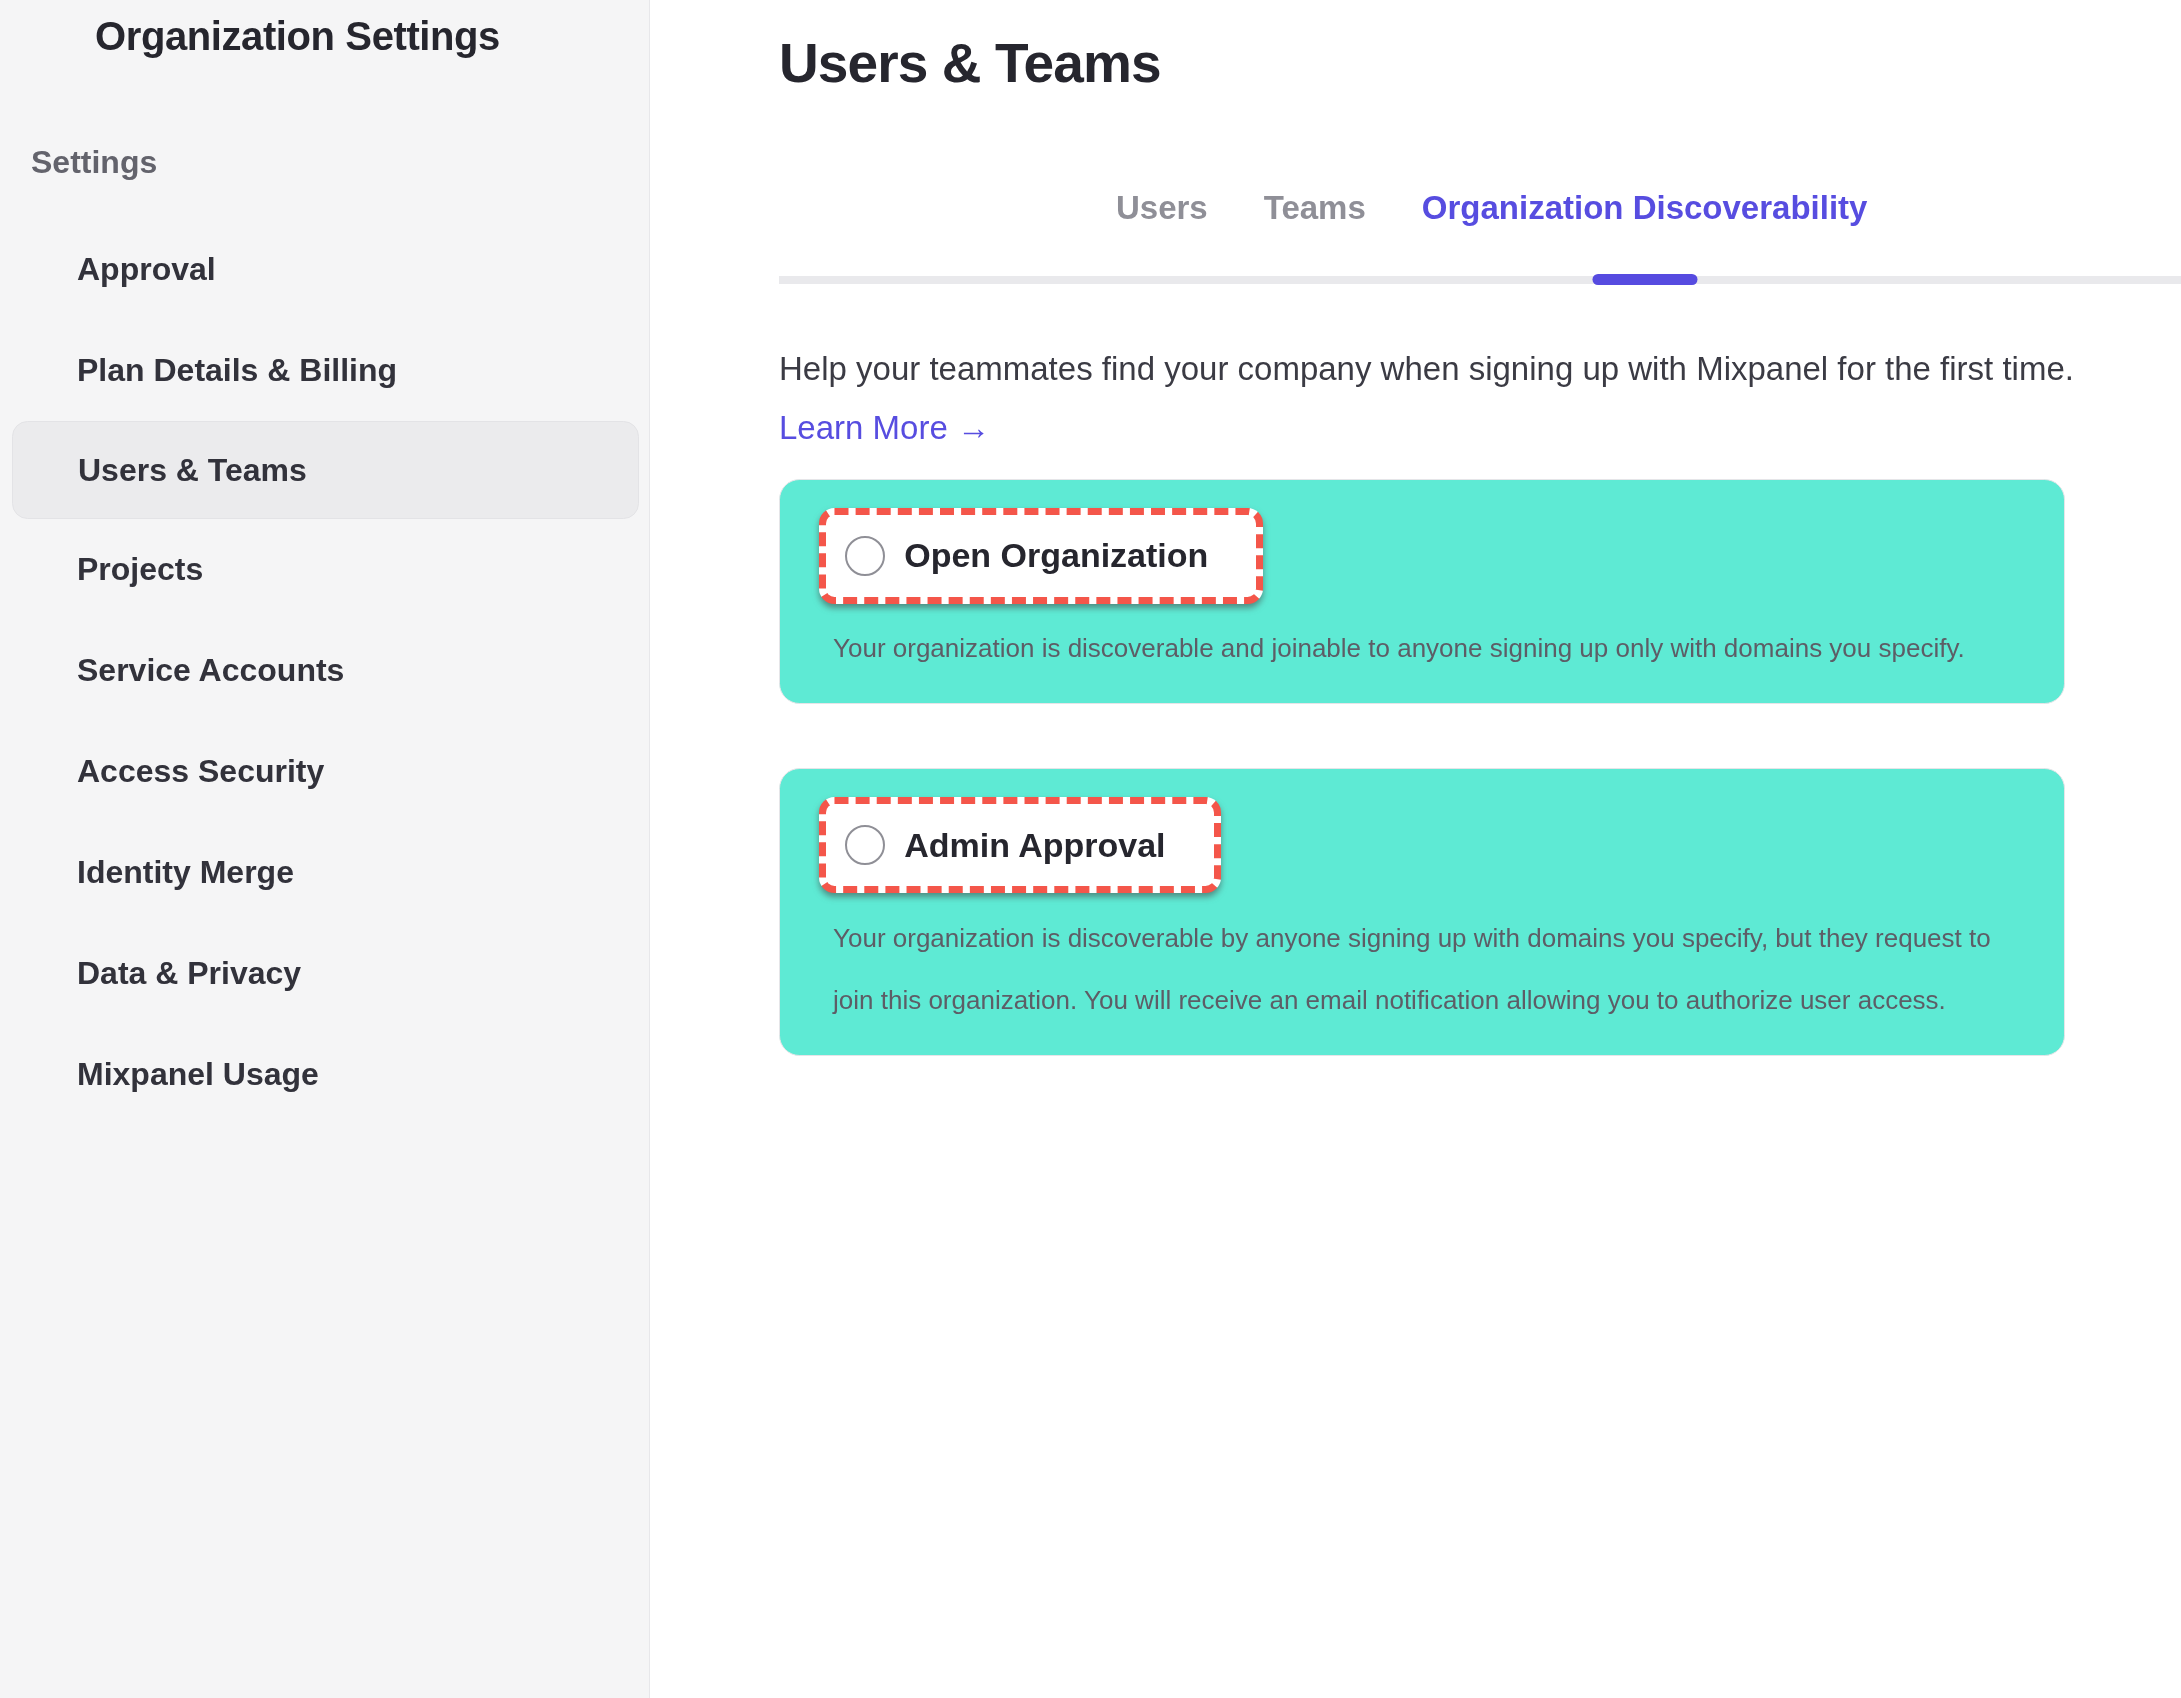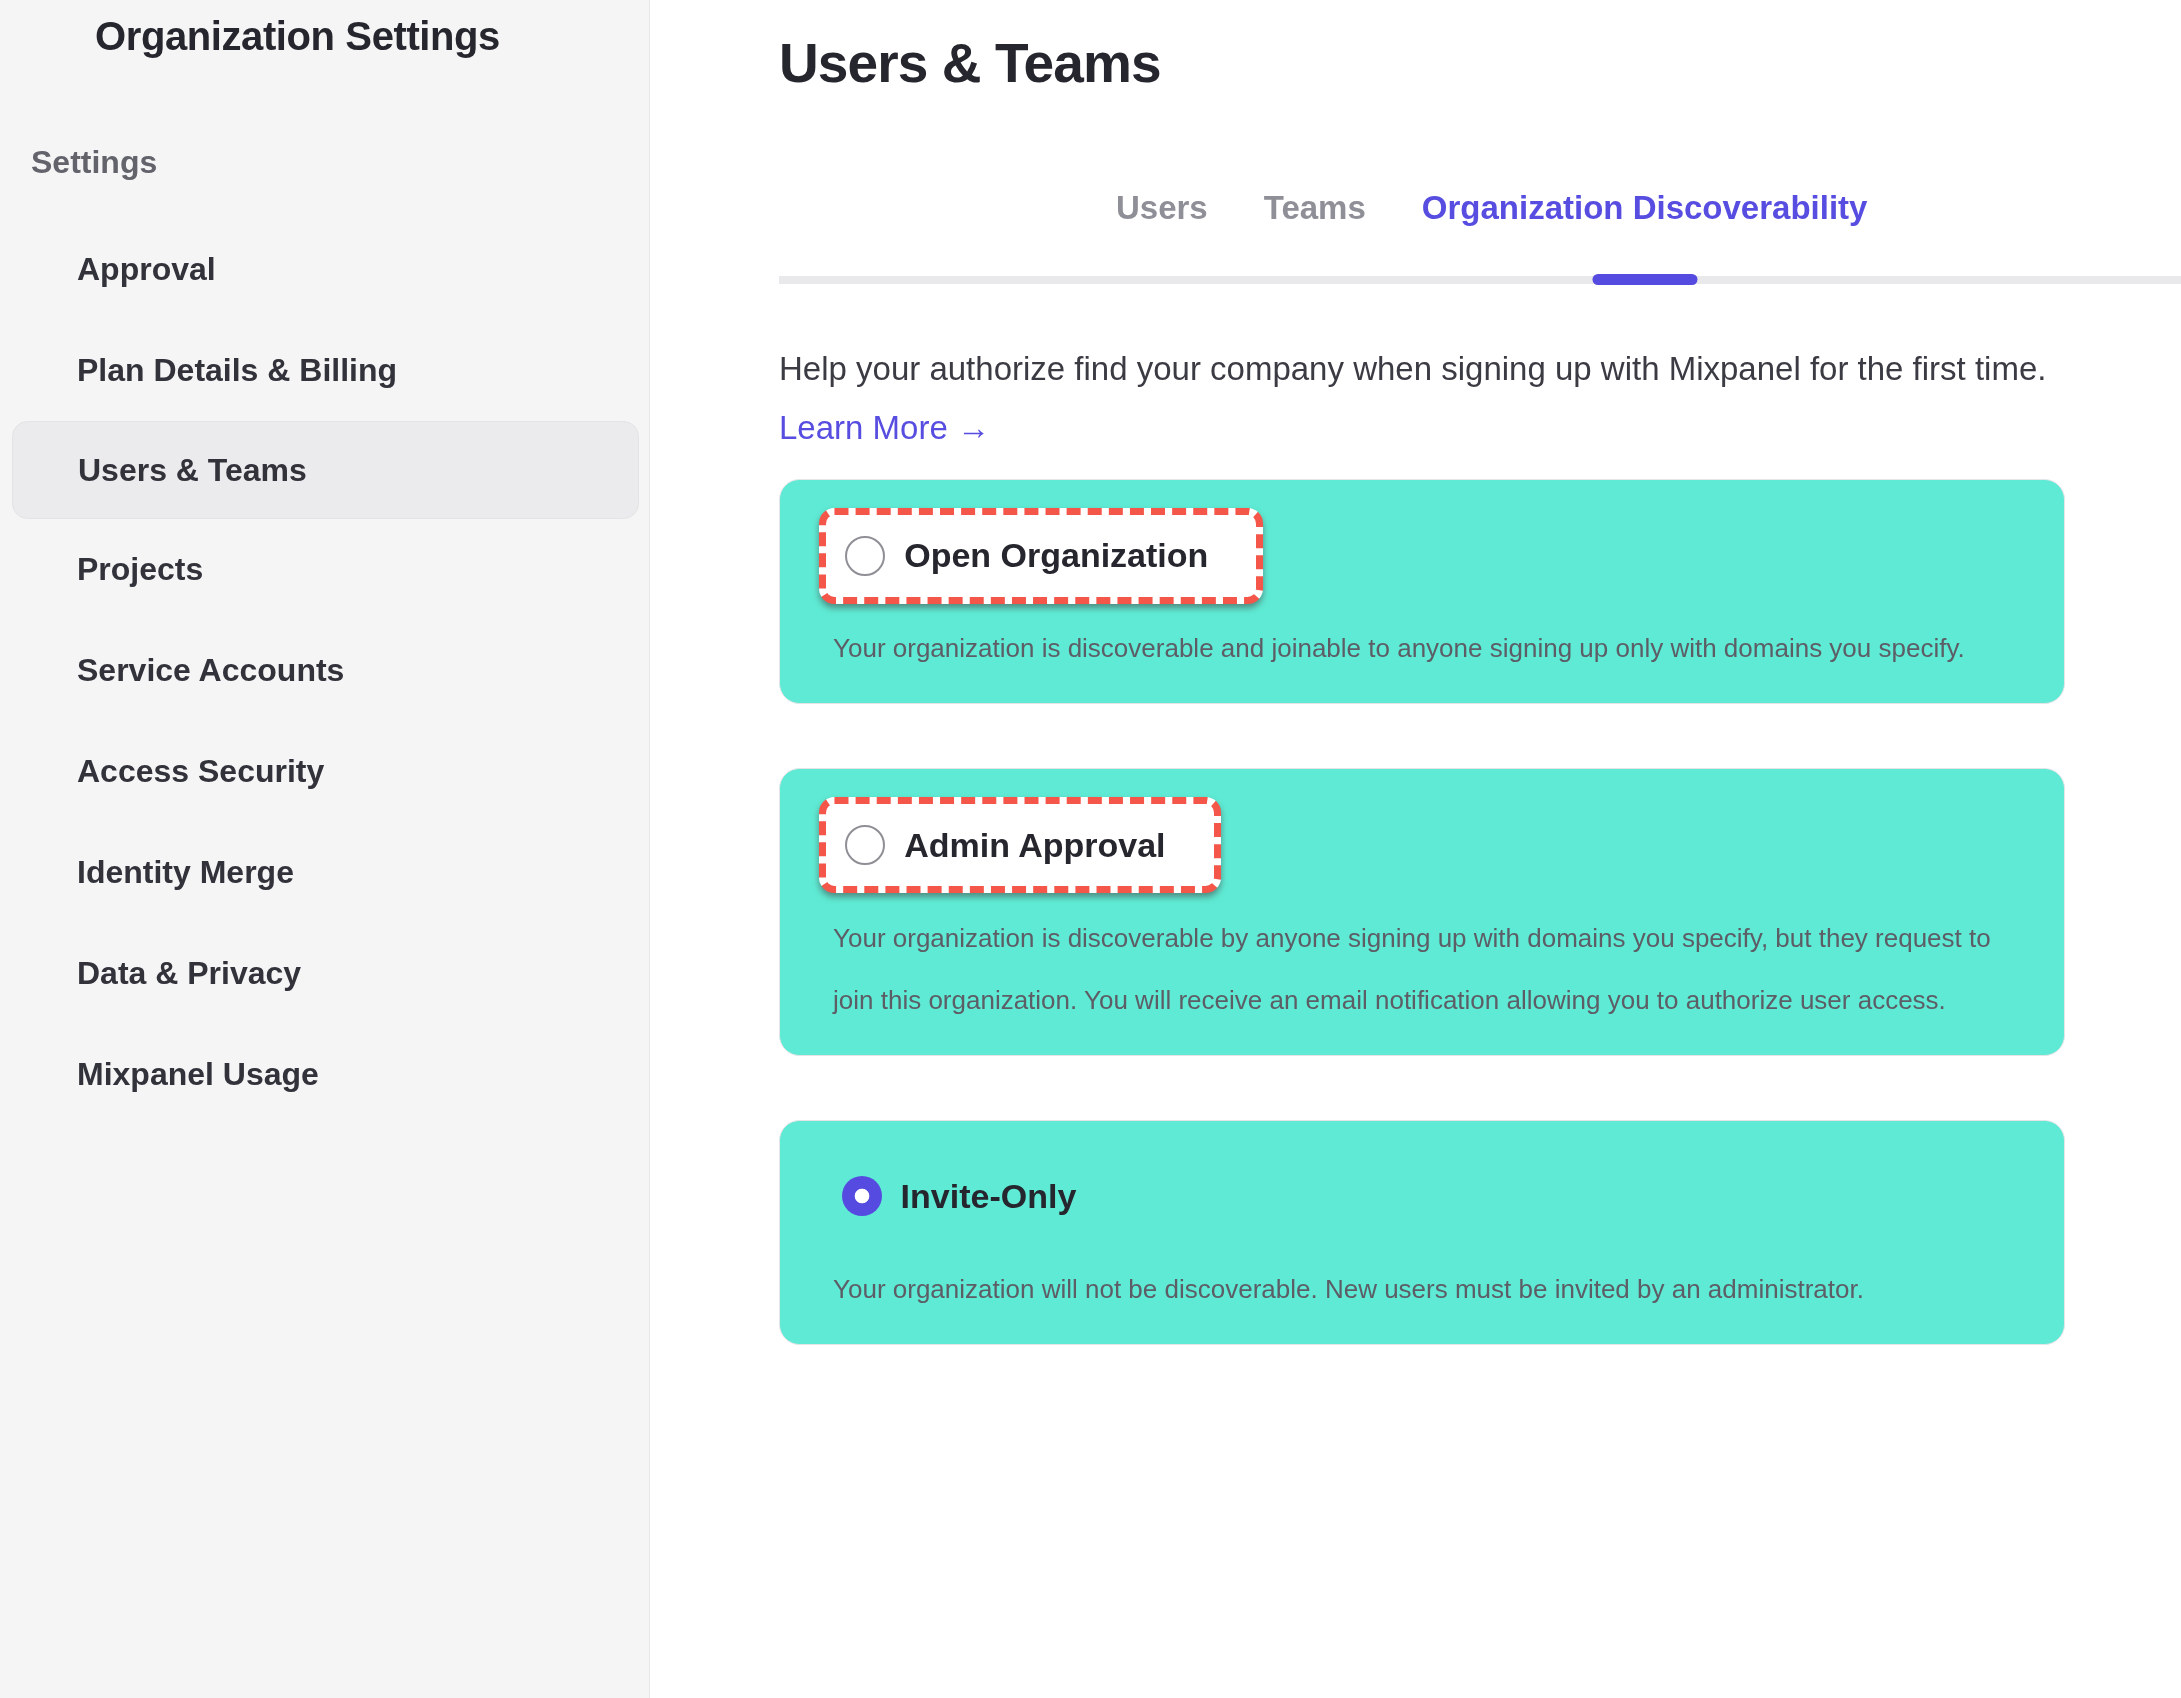--- a/index.html
+++ b/index.html
@@ -173,47 +173,40 @@
 
 <main class="main">
   <h2 class="page-title">Users &amp; Teams</h2>
 
   <div class="tabbar">
     <div class="tab">Users</div>
     <div class="tab">Teams</div>
     <div class="tab active">Organization Discoverability</div>
   </div>
 
-  <p class="intro">Help your authorize find your company when signing up with Mixpanel for the first time.</p>
+  <p class="intro">Help your teammates find your company when signing up with Mixpanel for the first time.</p>
   <a class="learn-more">Learn More →</a>
 
   <section class="options">
 
     <div class="card">
       <div class="annotation">
         <span class="radio unchecked"></span>
         <span class="choice-label">Open Organization</span>
       </div>
       <p class="card-desc">Your organization is discoverable and joinable to anyone signing up only with domains you specify.</p>
     </div>
 
     <div class="card">
       <div class="annotation">
         <span class="radio unchecked"></span>
         <span class="choice-label">Admin Approval</span>
       </div>
       <p class="card-desc">Your organization is discoverable by anyone signing up with domains you specify, but they request to join this organization. You will receive an email notification allowing you to authorize user access.</p>
     </div>
 
-    <div class="card">
-      <div class="choice-row">
-        <span class="radio checked"></span>
-        <span class="choice-label">Invite-Only</span>
-      </div>
-      <p class="card-desc">Your organization will not be discoverable. New users must be invited by an administrator.</p>
-    </div>
 
   </section>
 
   
   
 </main>
 
 
 </body></html>

